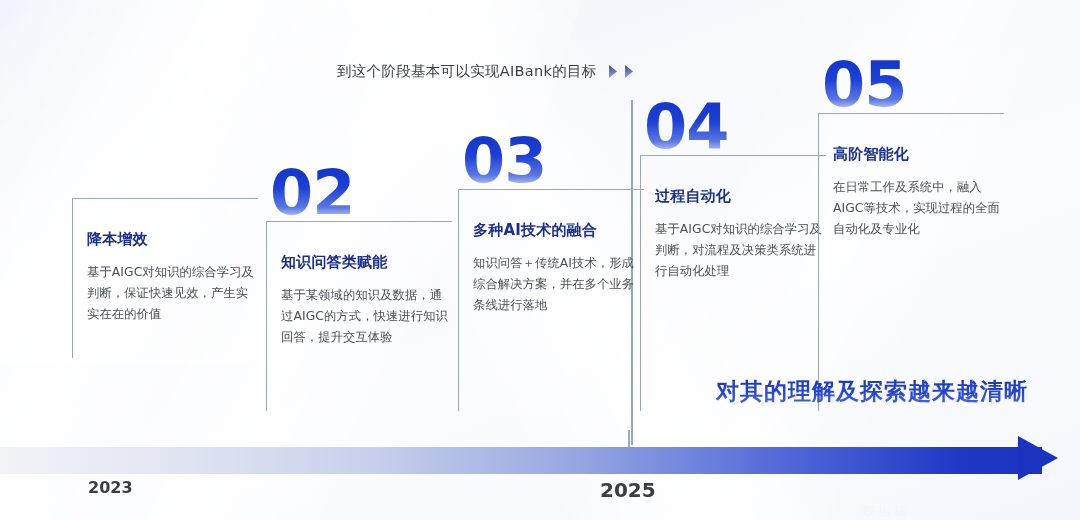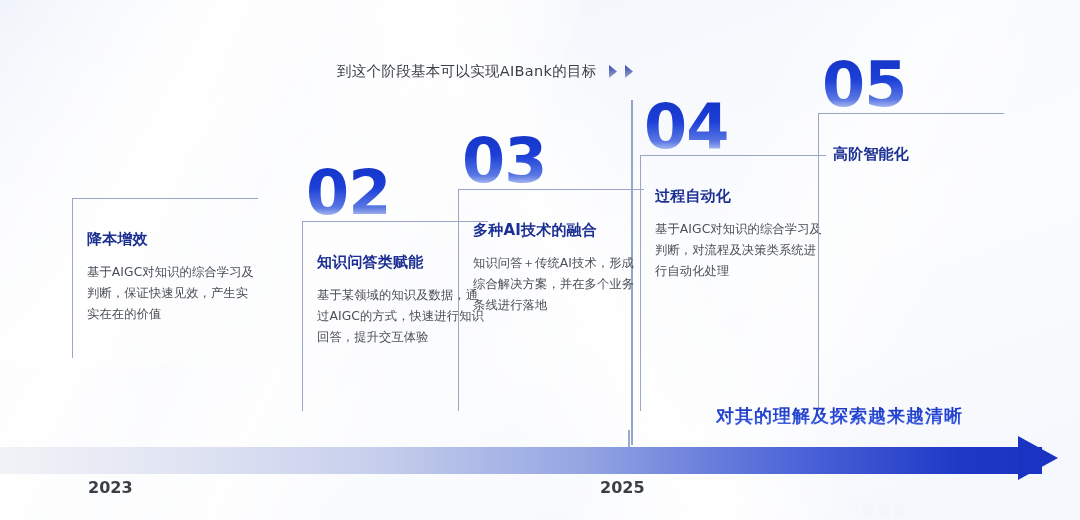--- a/index.html
+++ b/index.html
@@ -43,53 +43,53 @@
     padding-left:4px;
   }
   .phase .bracket{ border-top:1.4px solid #9aa7c4; border-left:1.4px solid #9aa7c4;
     padding:31px 0 0 14px; margin-top:2px; }
   .phase .ttl{ font-size:15px; font-weight:700; color:#1c2f93; letter-spacing:.2px; line-height:1.25;
     font-family:"DejaVu Sans","Liberation Sans",sans-serif; }
   .phase .body{ margin-top:13px; font-size:12.3px; line-height:1.72; color:#4a4f57; letter-spacing:.1px;
     font-family:"DejaVu Sans","Liberation Sans",sans-serif; }
 
   #phase-1{ left:72px;  top:196px; }
-  #phase-2{ left:266px; top:166px;margin-left:36px; }
+  #phase-2{ left:266px; top:166px; }
   #phase-3{ left:458px; top:134px; }
   #phase-4{ left:640px; top:100px; }
   #phase-5{ left:818px; top:58px;  }
   #phase-1 .bracket{ height:160px; }
   #phase-2 .bracket{ height:190px; }
   #phase-3 .bracket{ height:222px; }
   #phase-4 .bracket{ height:256px; }
   #phase-5 .bracket{ height:298px; }
 
   
   #phase-divider{ position:absolute; left:631px; top:100px; width:1.6px; height:345px;
     background:#93a5c9; }
 
   
-  #tagline{ position:absolute; left:716px; top:404px; font-size:18px; font-weight:700;
+  #tagline{ position:absolute; left:716px; top:376px; font-size:23px; font-weight:700;
     letter-spacing:1px; white-space:nowrap;
     font-family:"DejaVu Sans","Liberation Sans",sans-serif;
     background:linear-gradient(180deg,#1b35bb 0%,#2647d4 55%,#4e6ce0 100%);
     -webkit-background-clip:text; background-clip:text; color:transparent; }
 
   
   #timeline{ position:absolute; left:0; top:443px; width:1080px; height:44px; }
   #timeline-bar{ position:absolute; left:0; top:4px; width:1042px; height:27px;
     background:linear-gradient(90deg,#f2f3f7 0%,#e2e6f3 16%,#c7cfec 36%,#94a5e2 56%,#4e66d8 76%,#1f39c6 92%,#1b33c2 100%); }
   #timeline-head{ position:absolute; left:1018px; top:-7px; width:0; height:0;
     border-top:22px solid transparent; border-bottom:22px solid transparent;
     border-left:40px solid #1b33c2; }
   #tick-2025{ position:absolute; left:628px; top:-13px; width:1.6px; height:17px; background:#9aaac9; }
 
   .yr{ position:absolute; top:478px; font-family:"DejaVu Sans","Liberation Sans",sans-serif; color:#3a3e45; }
   #year-2023{ left:88px; font-size:16px; font-weight:700; }
-  #year-2025{ left:600px; font-size:16px; font-weight:700; }
+  #year-2025{ left:600px; font-size:20px; font-weight:700; }
 
   #watermark{ position:absolute; left:862px; top:502px; font-size:13px; color:#f2f4f8;
     letter-spacing:3px; font-family:"DejaVu Sans","Liberation Sans",sans-serif; z-index:1; }
 </style>
 </head>
 <body>
 
 <div id="bg-layer"></div>
 <div id="bg-sheen"></div>
 
@@ -145,20 +145,21 @@
     <div class="bracket">
       <div class="ttl">过程自动化</div>
       <div class="body">基于AIGC对知识的综合学习及判断，对流程及决策类系统进行自动化处理</div>
     </div>
   </div>
 
   <div class="phase" id="phase-5">
     <div class="num">05</div>
     <div class="bracket">
       <div class="ttl">高阶智能化</div>
+      <div class="body">在日常工作及系统中，融入AIGC等技术，实现过程的全面自动化及专业化</div>
     </div>
   </div>
 
   <div id="tagline">对其的理解及探索越来越清晰</div>
 
   <div id="timeline">
     <div id="timeline-bar"></div>
     <div id="timeline-head"></div>
     <div id="tick-2025"></div>
   </div>

